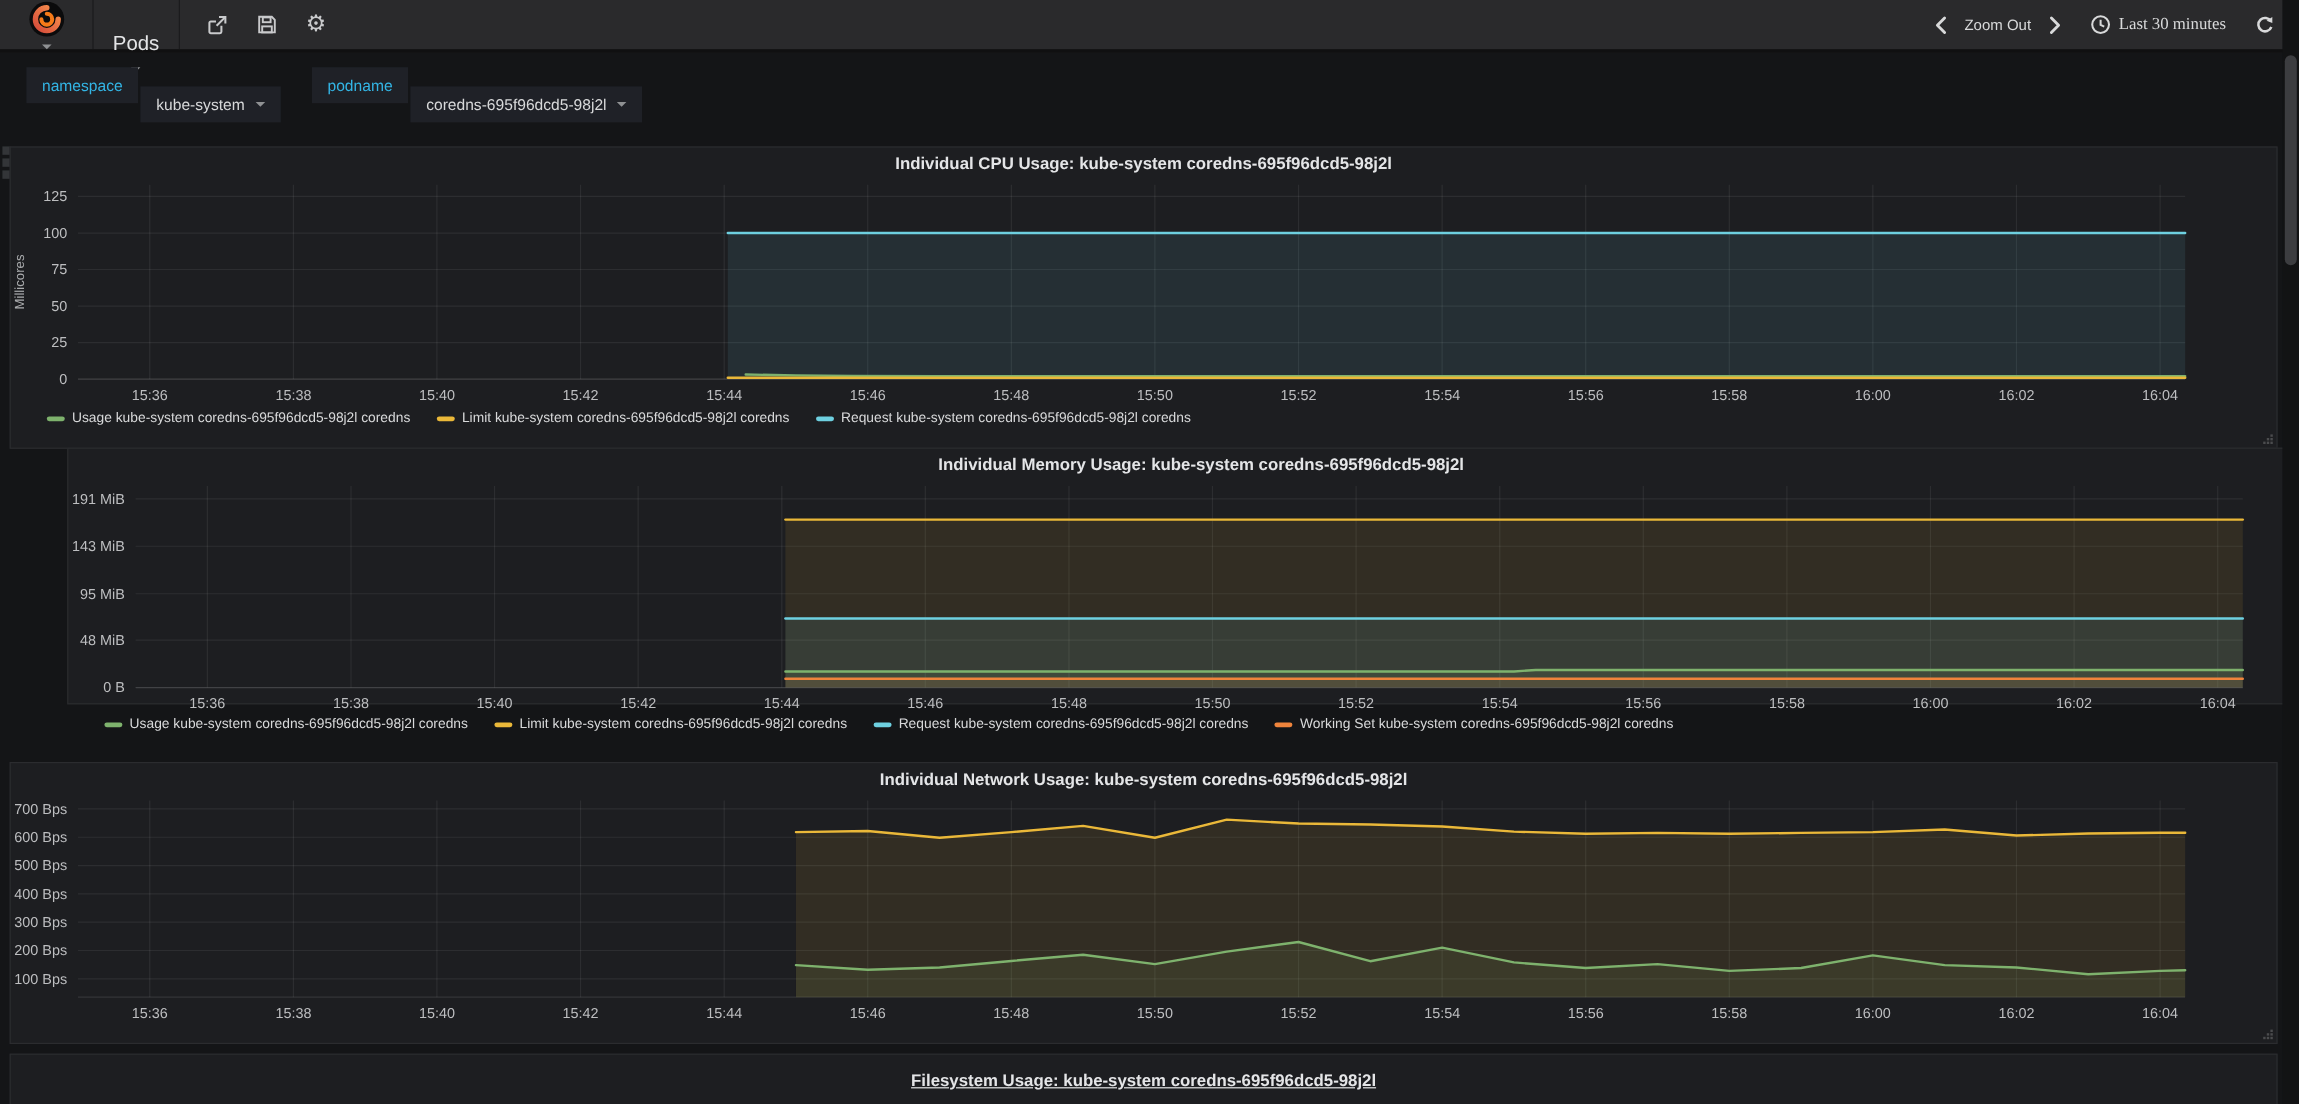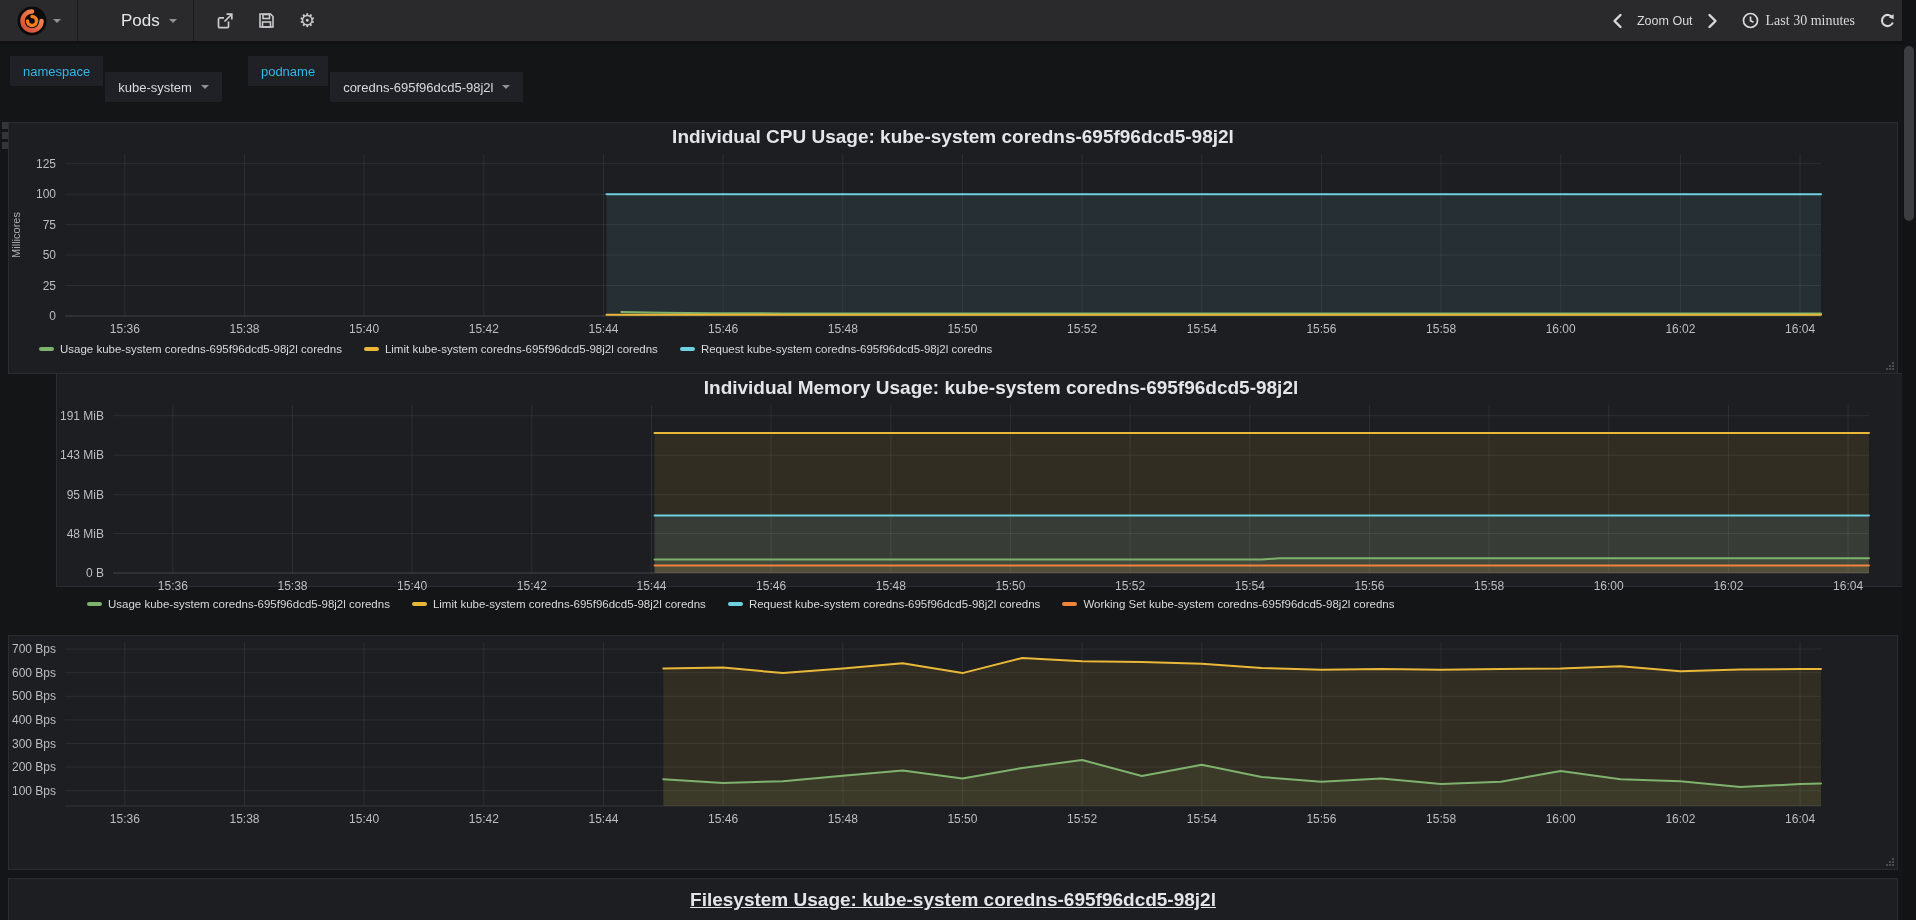--- a/index.html
+++ b/index.html
@@ -5,45 +5,45 @@
   * { margin:0; padding:0; box-sizing:border-box; }
   html,body { width:1916px; height:920px; }
   body {
     position:relative; overflow:hidden;
     background:#141517; color:#d8d9da;
     font-family:"Liberation Sans", sans-serif;
   }
   
   .navbar { position:absolute; top:0; left:0; width:1916px; height:44px;
     background:#2a2a2c; border-bottom:3px solid #101011; display:flex; align-items:stretch; }
-  .nav-sect { display:flex; align-items:center; padding:0 12px; border-right:1px solid #1b1b1d; }
+  .nav-sect { display:flex; align-items:center; padding:0 12px; border-right:1px solid #1b1b1d;flex-direction:column; }
   .logo-wrap { width:78px; justify-content:center; gap:6px; }
   .dash-title-wrap { gap:9px; padding:0 16px; cursor:pointer; }
   .dash-title { font-size:17px; color:#e4e5e7; }
   .nav-icons { display:flex; align-items:center; gap:24px; padding:0 22px; border-right:none; }
   .nav-right { position:absolute; right:20px; top:0; height:41px; display:flex; align-items:center; gap:14px; }
   .nav-btn { display:flex; align-items:flex-end; gap:7px; color:#d8d9da; cursor:pointer; }
   .zoom-out-label { font-size:12.5px; }
   .time-range-label { font-size:14px; }
   .caret { width:0; height:0; border-left:4px solid transparent; border-right:4px solid transparent;
     border-top:4px solid #8f9193; display:inline-block; }
   .icon { color:#c9cacc; display:inline-flex; align-items:center; }
   .grid-icon { display:inline-grid; grid-template-columns:8px 8px; grid-template-rows:8px 8px; gap:2px; }
   .grid-icon span { background:#c3c4c6; opacity:.85; }
   .gear-glyph { font-family:"DejaVu Sans", sans-serif; font-size:19px; line-height:1; color:#c9cacc; }
   
-  .submenu { position:absolute; top:56px; left:10px; display:flex; gap:26px;align-items:flex-end; }
+  .submenu { position:absolute; top:56px; left:22px; display:flex; gap:26px;align-items:flex-end; }
   .var-group { display:flex; gap:2px; }
   .var-box { background:#1f2127; height:30px; display:flex; align-items:center; padding:0 13px; font-size:13px; }
   .var-label { color:#33b5e5; }
   .var-value { color:#d8d9da; gap:9px; cursor:pointer;margin-top:16px; }
   
   .panel { position:absolute; left:8px; width:1890px; background:#1d1e21;
     border:1px solid #2b2c2f; display:flex; flex-direction:column; }
-  .panel-title { height:25px; line-height:27px; text-align:center; font-size:19px;
+  .panel-title { height:25px; line-height:27px; text-align:center; font-size:14px;
     font-weight:bold; color:#e4e5e7; cursor:pointer; flex:none; }
   svg.chart { display:block; flex:none; }
   .legend { display:flex; align-items:flex-start; gap:22px; padding:3px 0 4px 30px;
     font-size:11.5px; color:#d8d9da; flex:none; }
   .legend-item { display:inline-flex; align-items:center; gap:6px; cursor:pointer; }
   .swatch { width:15px; height:4px; border-radius:2px; display:inline-block; }
   .resize-svg { position:absolute; right:2px; bottom:2px; }
   
   .drag-handle { position:absolute; left:2px; top:122px; display:flex; flex-direction:column; gap:3px; }
   .drag-handle span { width:7px; height:7px; background:#333538; }
@@ -311,20 +311,21 @@
         <rect x="7" y="4" width="2" height="2"></rect>
         <rect x="4" y="4" width="2" height="2"></rect>
         <rect x="7" y="7" width="2" height="2"></rect>
         <rect x="4" y="7" width="2" height="2"></rect>
         <rect x="1" y="7" width="2" height="2"></rect>
       </g>
   </svg>
 </div>
 
 <div class="panel" style="top:635px; height:235px;">
+  <div class="panel-title">Individual Network Usage: kube-system coredns-695f96dcd5-98j2l</div>
   <svg class="chart" width="1888" height="188">
       <line x1="115.8" x2="115.8" y1="6" y2="170" stroke="rgba(255,255,255,0.07)"></line>
       <text x="115.8" y="187" text-anchor="middle" fill="#bdbec0" font-size="12">15:36</text>
       <line x1="235.5" x2="235.5" y1="6" y2="170" stroke="rgba(255,255,255,0.07)"></line>
       <text x="235.5" y="187" text-anchor="middle" fill="#bdbec0" font-size="12">15:38</text>
       <line x1="355.1" x2="355.1" y1="6" y2="170" stroke="rgba(255,255,255,0.07)"></line>
       <text x="355.1" y="187" text-anchor="middle" fill="#bdbec0" font-size="12">15:40</text>
       <line x1="474.8" x2="474.8" y1="6" y2="170" stroke="rgba(255,255,255,0.07)"></line>
       <text x="474.8" y="187" text-anchor="middle" fill="#bdbec0" font-size="12">15:42</text>
       <line x1="594.5" x2="594.5" y1="6" y2="170" stroke="rgba(255,255,255,0.07)"></line>

